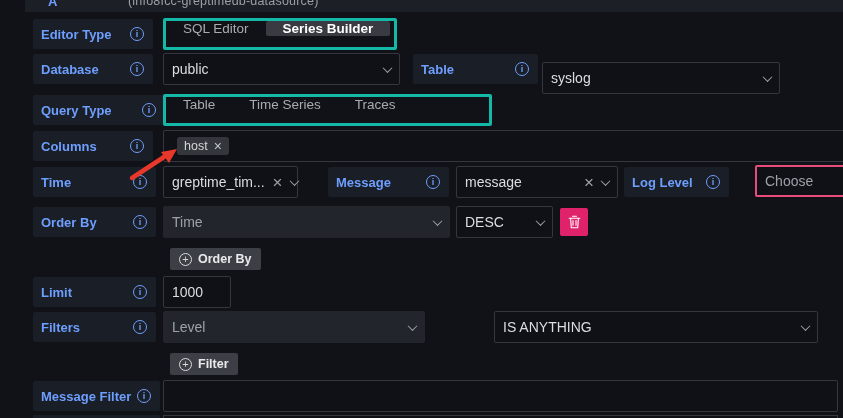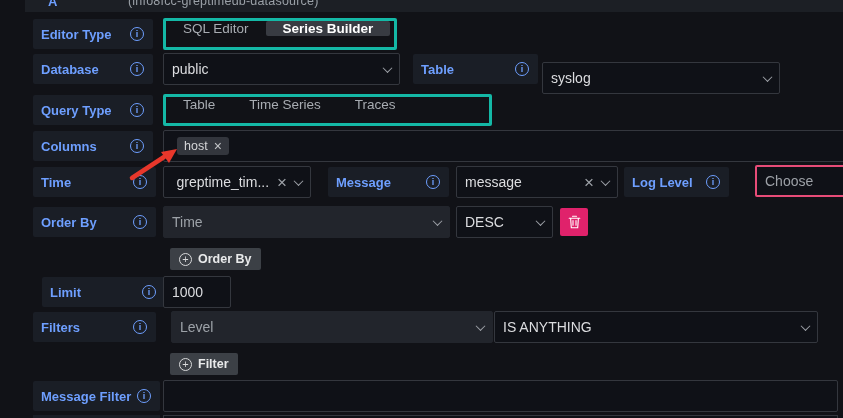--- a/index.html
+++ b/index.html
@@ -93,21 +93,21 @@
   </div>
   <div class="lbl" style="left:413px; top:54px; width:125px;">
     <span class="txt">Table</span>
     <i class="info">i</i>
   </div>
   <div class="select" style="left:542px; top:62px; width:238px;">
     <span class="grow">syslog</span>
     <span class="chev"></span>
   </div>
 
-  <div class="lbl" style="left:33px; top:95px; width:120px;">
+  <div class="lbl" style="left:33px; top:95px; width:132px;">
     <span class="txt">Query Type</span>
     <i class="info">i</i>
   </div>
   <div class="radiogroup" style="left:163px; top:94px; width:329px;">
     <div class="opt">Table</div>
     <div class="opt">Time Series</div>
     <div class="opt">Traces</div>
   </div>
 
   <div class="lbl" style="left:33px; top:131px; width:120px;">
@@ -123,21 +123,21 @@
 
   <svg class="arrow-annot" viewBox="0 0 72 52">
     <path d="M14 44 L46 23" stroke="#e8372b" stroke-width="4.5" stroke-linecap="round" fill="none"></path>
     <path d="M59 15 L43 18 L51 29 Z" fill="#e8372b"></path>
   </svg>
 
   <div class="lbl" style="left:33px; top:167px; width:123px;">
     <span class="txt">Time</span>
     <i class="info">i</i>
   </div>
-  <div class="select" style="left:163px; top:166px; width:148px;text-align:right;">
+  <div class="select" style="left:163px; top:166px; width:135px;">
     <span class="grow">greptime_tim...</span>
     <span class="clear-x">×</span>
     <span class="chev"></span>
   </div>
   <div class="lbl" style="left:328px; top:167px; width:121px;">
     <span class="txt">Message</span>
     <i class="info">i</i>
   </div>
   <div class="select" style="left:456px; top:166px; width:162px;">
     <span class="grow">message</span>
@@ -168,31 +168,31 @@
     <svg width="13" height="14" viewBox="0 0 13 14">
       <path d="M4.5 1.2h4 M1.2 3.2h10.6 M2.6 3.2 L3.3 12.8 H9.7 L10.4 3.2 M5 5.6v4.6 M8 5.6v4.6" stroke="#ffffff" stroke-width="1.1" fill="none" stroke-linecap="round"></path>
     </svg>
   </button>
 
   <button class="addbtn" style="left:170px; top:248px;">
     <span class="pluscirc">+</span>
     <span>Order By</span>
   </button>
 
-  <div class="lbl" style="left:42px; top:277px; width:123px;">
+  <div class="lbl" style="left:33px; top:277px; width:123px;">
     <span class="txt">Limit</span>
     <i class="info">i</i>
   </div>
   <input class="input" style="left: 163px; top: 276px; width: 68px;" value="1000">
 
   <div class="lbl" style="left:33px; top:312px; width:123px;gap:12px;">
     <span class="txt">Filters</span>
     <i class="info">i</i>
   </div>
-  <div class="select filled" style="left:163px; top:311px; width:322px;margin-left:8px;">
+  <div class="select filled" style="left:163px; top:311px; width:262px;">
     <span class="grow">Level</span>
     <span class="chev"></span>
   </div>
   <div class="select" style="left:494px; top:311px; width:324px;">
     <span class="grow">IS ANYTHING</span>
     <span class="chev"></span>
   </div>
 
   <button class="addbtn" style="left:170px; top:353px;">
     <span class="pluscirc">+</span>

